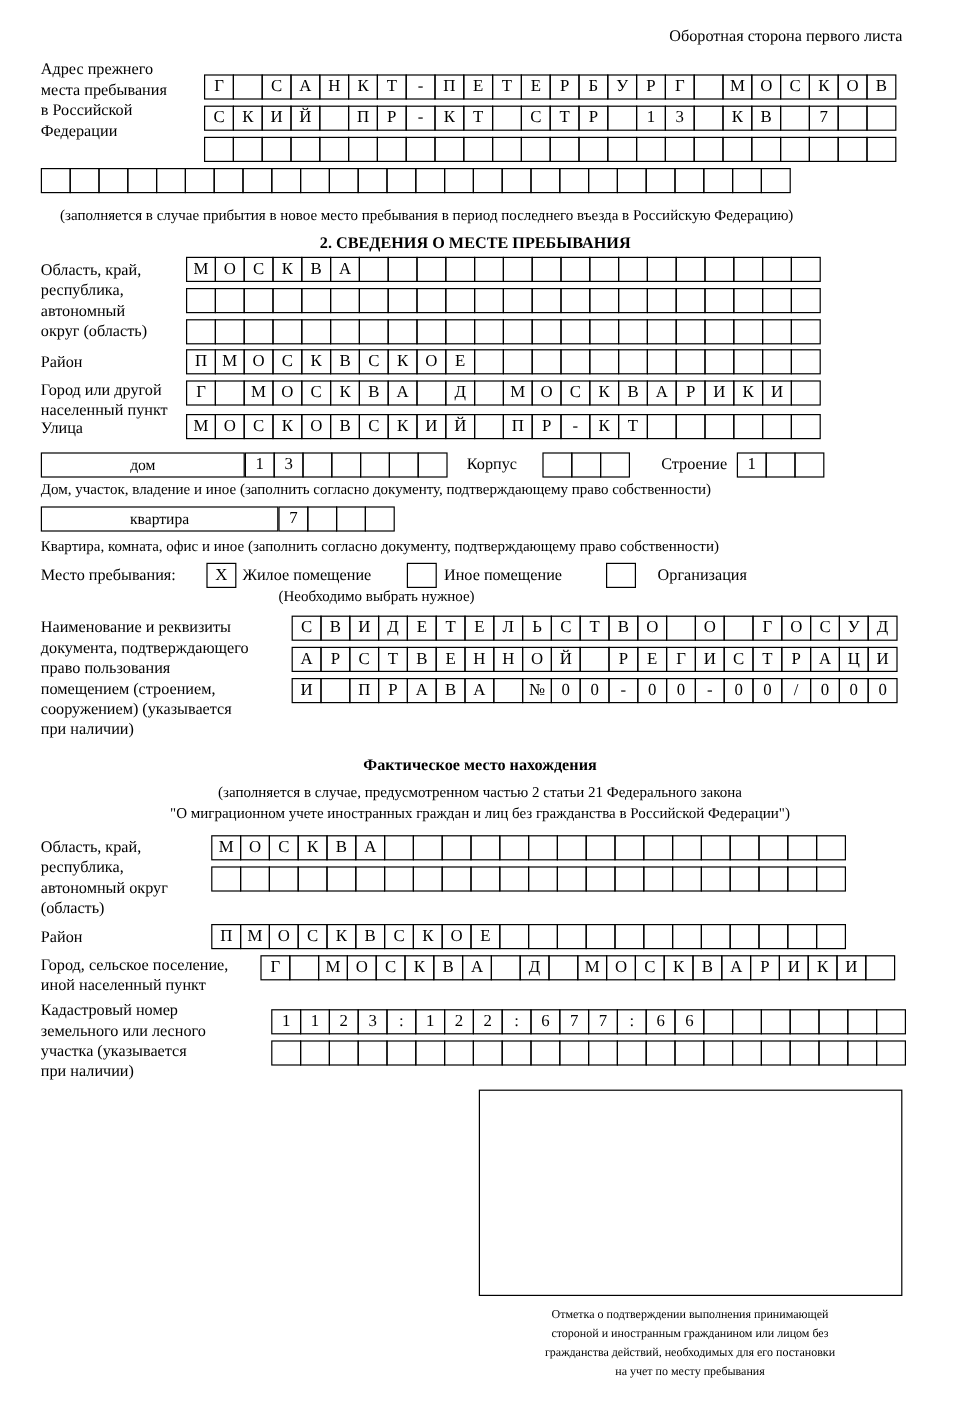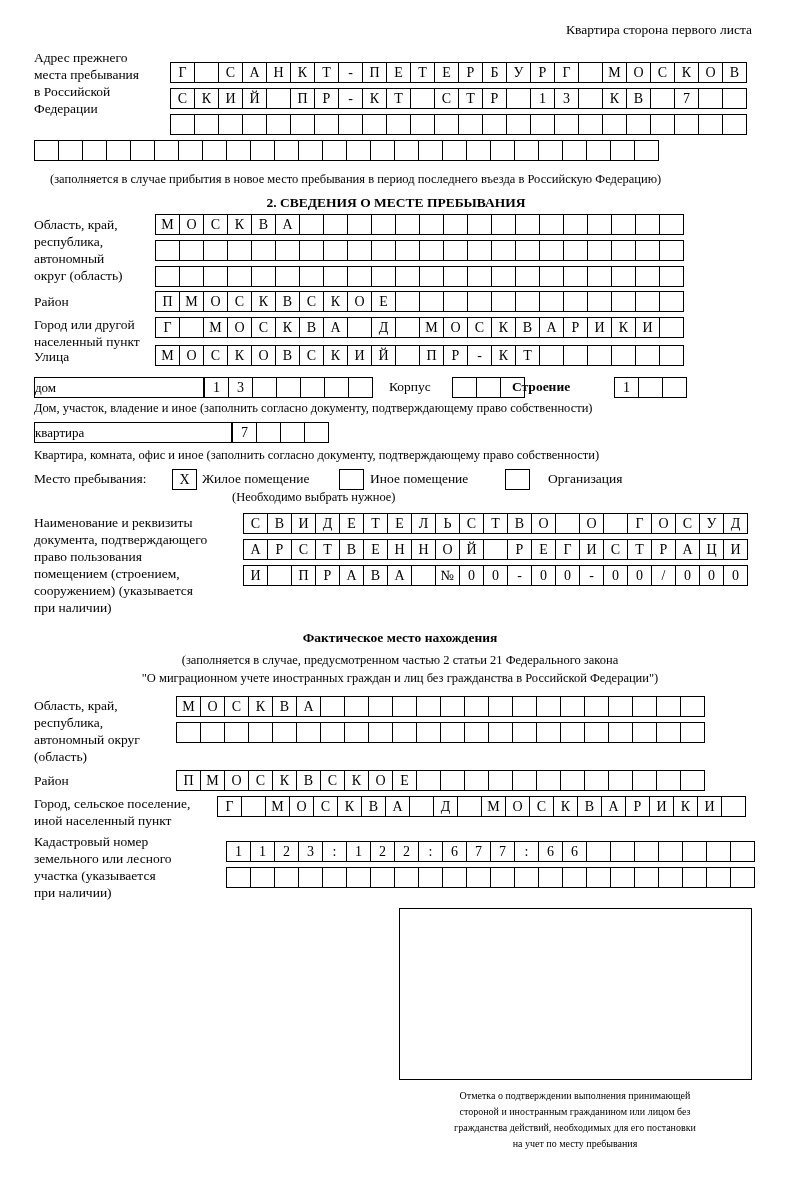--- a/index.html
+++ b/index.html
@@ -29,35 +29,35 @@
     border:1px solid #000;
     margin-right:-1px;
     box-sizing:border-box;
     font-size:14px;
     line-height:19px;
     text-align:center;
     font-family:"Liberation Serif", serif;
   }
   .wbox{
     border:1px solid #000;box-sizing:border-box;height:21px;
-    font-size:13px;line-height:19px;text-align:left;
+    font-size:13px;line-height:19px;text-align:center;
   }
   .note{font-size:12.5px;}
   .bigbox{
     position:absolute;border:1px solid #000;box-sizing:border-box;
   }
   .caption{font-size:10px;line-height:16px;text-align:center;}
   .txt{position:absolute;}
 </style>
 </head>
 <body>
 
 <div class="page">
 
-  <div class="hdr-right">Квартира сторона первого листа</div>
+  <div class="hdr-right">Оборотная сторона первого листа</div>
 
   <div class="txt lbl" style="left:34px;top:49px;">
     <div>Адрес прежнего</div>
     <div>места пребывания</div>
     <div>в Российской</div>
     <div>Федерации</div>
   </div>
 
   <div class="boxrow" id="pa-r1" style="left:170px;top:62px;">
       <div class="bx">Г</div>
@@ -339,21 +339,21 @@
       <div class="bx"></div>
       <div class="bx"></div>
       <div class="bx"></div>
     </div>
   <div class="txt lbl" style="left:389px;top:378px;">Корпус</div>
   <div class="boxrow" id="s2-korpus" style="left:452px;top:377px;">
       <div class="bx"></div>
       <div class="bx"></div>
       <div class="bx"></div>
     </div>
-  <div class="txt lbl" style="left:512px;top:378px;font-weight:bold;">Строение</div>
+  <div class="txt lbl" style="left:551px;top:378px;">Строение</div>
   <div class="boxrow" id="s2-stroenie" style="left:614px;top:377px;">
       <div class="bx">1</div>
       <div class="bx"></div>
       <div class="bx"></div>
     </div>
 
   <div class="txt note" style="left:34px;top:401px;">Дом, участок, владение и иное (заполнить согласно документу, подтверждающему право собственности)</div>
 
   <div class="wbox txt" style="left:34px;top:422px;width:198px;">квартира</div>
   <div class="boxrow" id="s2-flat" style="left:232px;top:422px;">

